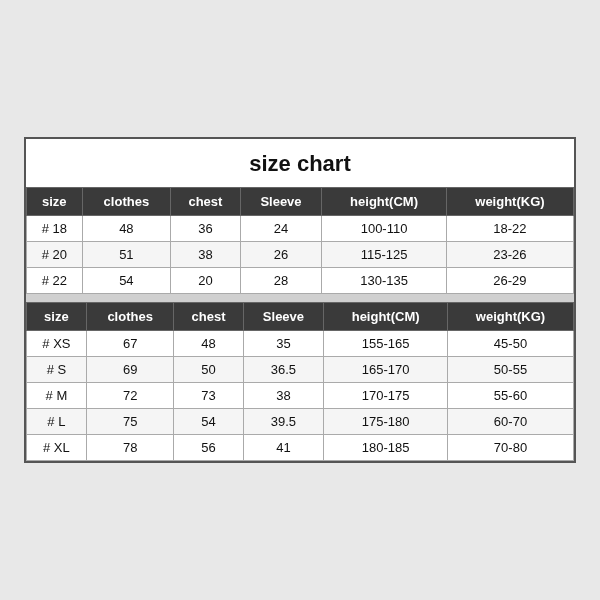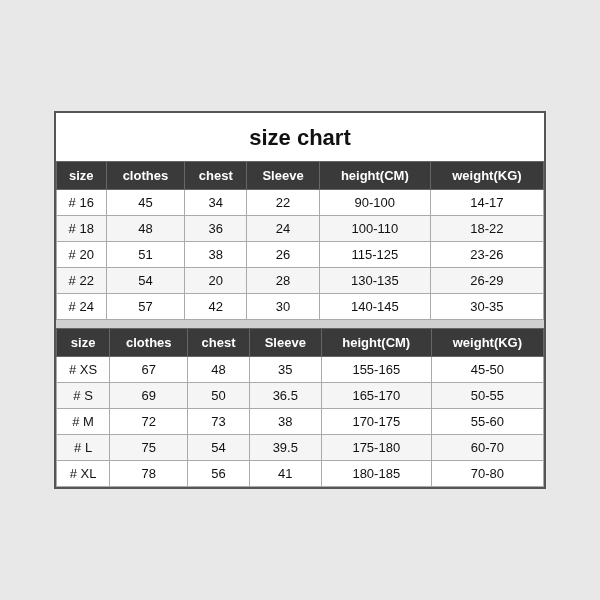--- a/index.html
+++ b/index.html
@@ -14,21 +14,21 @@
       justify-content: center;
       align-items: center;
       width: 600px;
       height: 600px;
       font-family: Arial, sans-serif;
     }
 
     .chart-container {
       background: #ffffff;
       border: 2px solid #555;
-      width: 492px;
+      width: 552px;
       padding: 0;
     }
 
     .chart-title {
       text-align: center;
       font-size: 22px;
       font-weight: bold;
       padding: 12px 0 10px 0;
       background: #ffffff;
       color: #111;
@@ -72,28 +72,20 @@
       <tr id="header1-row">
       <th>size</th>
           <th>clothes</th>
           <th>chest</th>
           <th>Sleeve</th>
           <th>height(CM)</th>
           <th>weight(KG)</th>
         </tr>
     </thead>
     <tbody id="table1-body">
-    <tr>
-          <td># 16</td>
-          <td>45</td>
-          <td>34</td>
-          <td>22</td>
-          <td>90-100</td>
-          <td>14-17</td>
-        </tr>
         <tr>
           <td># 18</td>
           <td>48</td>
           <td>36</td>
           <td>24</td>
           <td>100-110</td>
           <td>18-22</td>
         </tr>
         <tr>
           <td># 20</td>
@@ -103,28 +95,20 @@
           <td>115-125</td>
           <td>23-26</td>
         </tr>
         <tr>
           <td># 22</td>
           <td>54</td>
           <td>20</td>
           <td>28</td>
           <td>130-135</td>
           <td>26-29</td>
-        </tr>
-        <tr>
-          <td># 24</td>
-          <td>57</td>
-          <td>42</td>
-          <td>30</td>
-          <td>140-145</td>
-          <td>30-35</td>
         </tr>
       </tbody>
   </table>
 
   <div style="height:8px; background:#d0d0d0;"></div>
 
   <table>
     <thead>
       <tr id="header2-row">
       <th>size</th>

